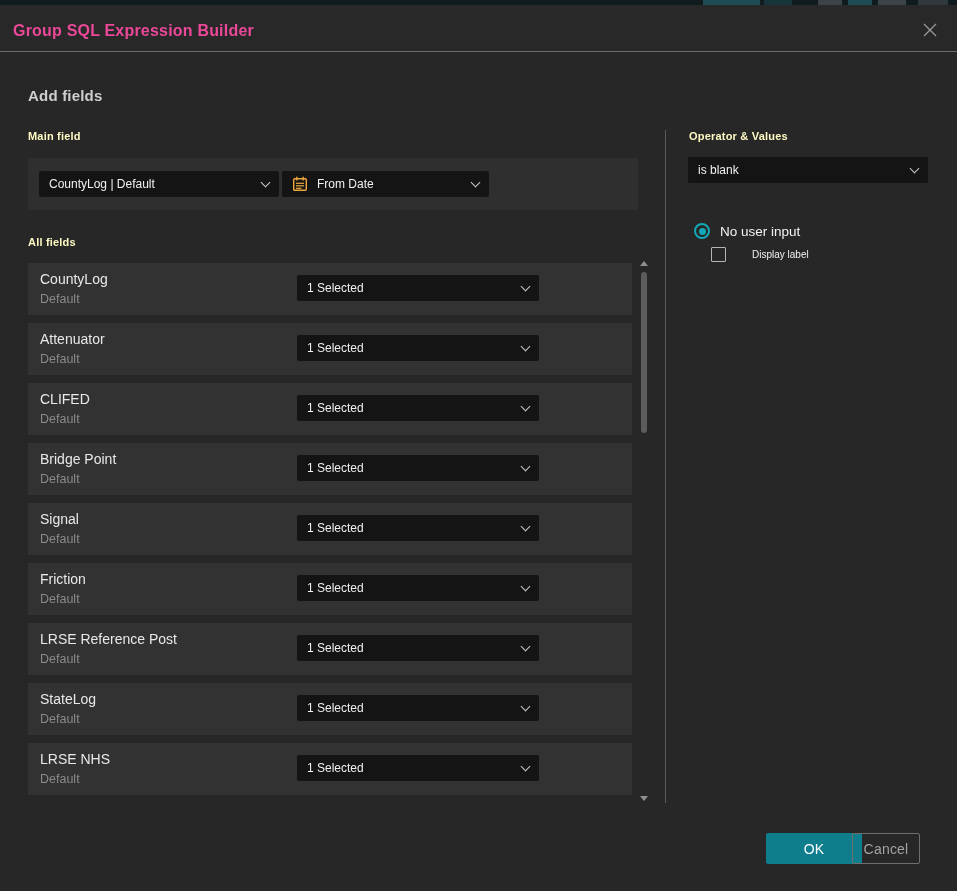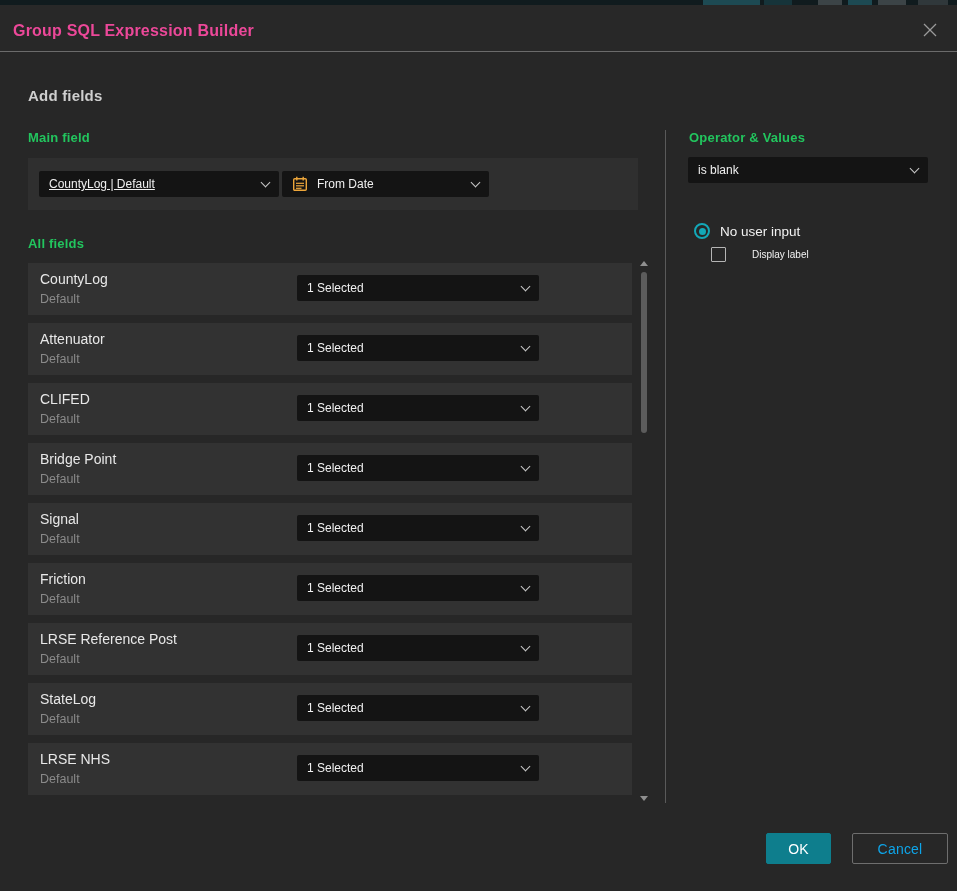--- a/index.html
+++ b/index.html
@@ -25,21 +25,21 @@
     border-bottom:1px solid #6b6b6b;
   }
   .dialog-title {
     position:absolute; left:13px; top:17px; font-size:16px; font-weight:700;
     color:#ec4899; letter-spacing:.2px;
   }
   .close-btn { position:absolute; right:16px; top:14px; width:22px; height:22px; cursor:pointer;
     display:flex; align-items:center; justify-content:center; }
 
   .section-heading { font-size:15px; font-weight:700; color:#cfcfcf; letter-spacing:.2px; }
-  .sub-label { font-size:13px; font-weight:700; color:#22c55e; letter-spacing:.2px; }
+  .sub-label { font-size:11px; font-weight:700; color:#fef9c3; letter-spacing:.2px; }
 
   .main-field-bar { left:28px; top:158px; width:610px; height:52px; background:#2f2f2f; }
 
   .selectbox {
     background:#141414; border-radius:2px; height:26px;
     display:flex; align-items:center; padding:0 10px;
     font-size:12px; color:#f0f0f0; cursor:pointer;
   }
   .selectbox .grow { flex:1 1 auto; white-space:nowrap; overflow:hidden; }
   .chev {
@@ -80,22 +80,22 @@
     background:transparent; cursor:pointer; flex:0 0 auto;
   }
   .check-label { margin-left:26px; font-size:10px; color:#f2f2f2; }
 
   
   .btn {
     position:absolute; top:833px; height:31px; font-size:14px;
     display:flex; align-items:center; justify-content:center;
     border-radius:2px; cursor:pointer; letter-spacing:.2px;
   }
-  .btn-ok { left:766px; width:65px; background:#0e7e8d; color:#ffffff; border:1px solid #0e7e8d; }
-  .btn-cancel { left:852px; width:96px; background:transparent; color:#0ea5e9; border:1px solid #6e6e6e; }
+  .btn-ok { left:766px; width:96px; background:#0e7e8d; color:#ffffff; border:1px solid #0e7e8d; }
+  .btn-cancel { left:852px; width:68px; background:transparent; color:#a3a3a3; border:1px solid #6e6e6e; }
 </style>
 </head>
 <body>
 
 <div class="abs backdrop-strip">
   <div class="frag" style="left:703px;width:57px;background:#1d4a53;"></div>
   <div class="frag" style="left:764px;width:28px;background:#16343a;"></div>
   <div class="frag" style="left:818px;width:24px;background:#3c4447;"></div>
   <div class="frag" style="left:848px;width:24px;background:#1d4a53;"></div>
   <div class="frag" style="left:878px;width:28px;background:#3c4447;"></div>
@@ -112,21 +112,21 @@
       <line x1="14" y1="2" x2="2" y2="14" stroke="#9a9a9a" stroke-width="1.3"></line>
     </svg>
   </span>
 </div>
 
 <div class="abs section-heading" style="left:28px; top:87px;">Add fields</div>
 
 <div class="abs sub-label" style="left:28px; top:130px;">Main field</div>
 
 <div class="abs main-field-bar">
-  <div class="selectbox" style="position:absolute; left:11px; top:13px; width:240px;text-decoration:underline;">
+  <div class="selectbox" style="position:absolute; left:11px; top:13px; width:240px;">
     <span class="grow">CountyLog | Default</span>
     <span class="chev"></span>
   </div>
   <div class="selectbox" style="position:absolute; left:254px; top:13px; width:207px;">
     <svg class="cal-icon" viewBox="0 0 16 16">
       <rect x="1.7" y="2.8" width="12.6" height="11.5" rx="1" fill="none" stroke="#eda63a" stroke-width="1.4"></rect>
       <line x1="4.8" y1="0.8" x2="4.8" y2="4.6" stroke="#eda63a" stroke-width="1.4"></line>
       <line x1="11.2" y1="0.8" x2="11.2" y2="4.6" stroke="#eda63a" stroke-width="1.4"></line>
       <line x1="4" y1="7.3" x2="12" y2="7.3" stroke="#eda63a" stroke-width="1.2"></line>
       <line x1="4" y1="9.8" x2="12" y2="9.8" stroke="#eda63a" stroke-width="1.2"></line>

